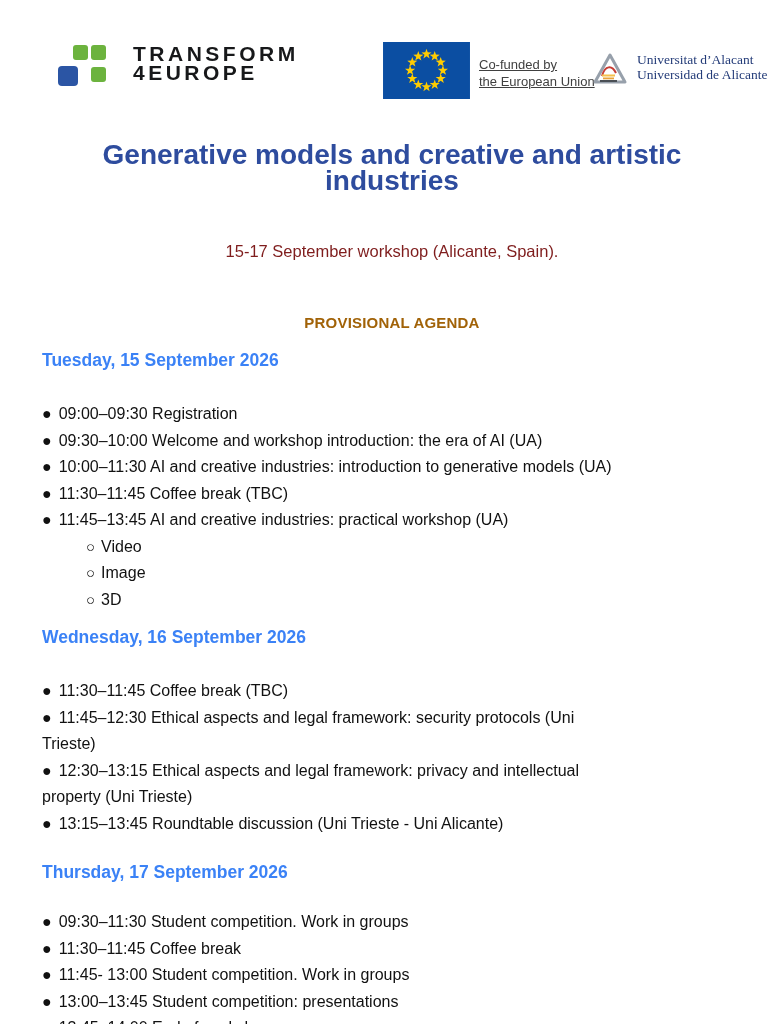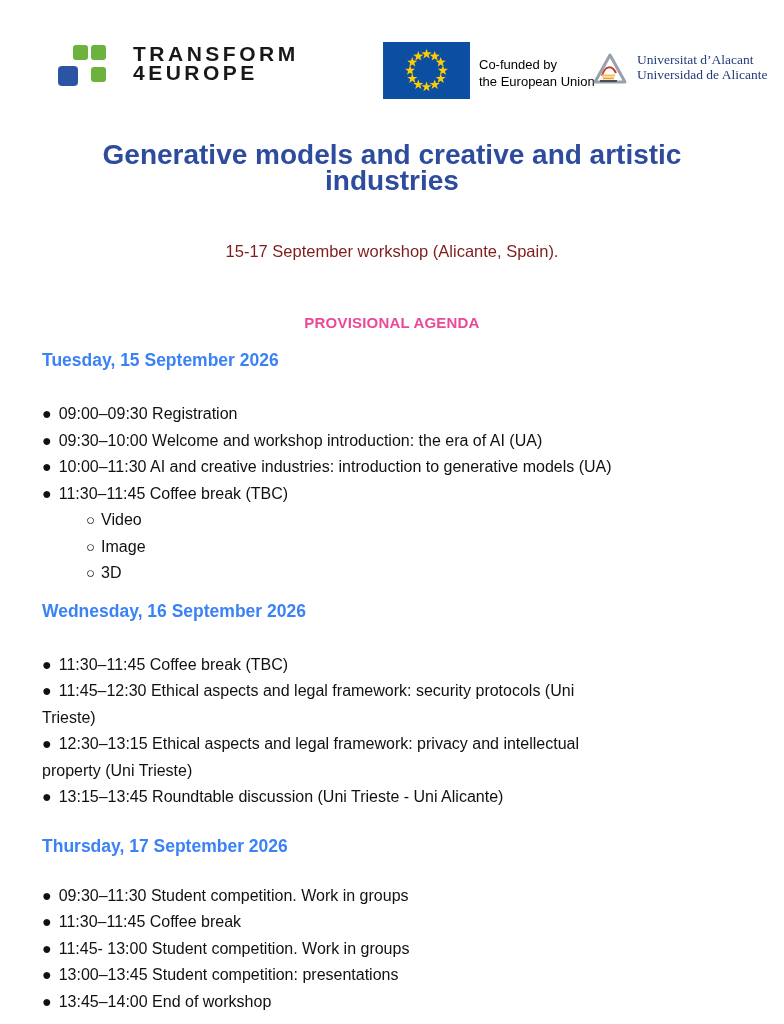--- a/index.html
+++ b/index.html
@@ -20,21 +20,21 @@
   .t4e-sq.b1{left:0px;top:24px;width:20px;height:20px;background:#2B55A4;border-radius:4px;}
   .t4e-sq.g3{left:33px;top:25px;width:15px;height:15px;background:#6CB33E;}
   .t4e-text{
     position:absolute;left:133px;top:44px;
     font-size:21px;font-weight:800;letter-spacing:3.5px;
     line-height:19px;color:#17181a;white-space:nowrap;
   }
   .eu-flag{position:absolute;left:383px;top:42px;}
   .eu-caption{
     position:absolute;left:479px;top:57px;
-    font-size:13px;line-height:16.5px;color:#000000;white-space:nowrap;
+    font-size:13px;line-height:16.5px;color:#404040;white-space:nowrap;text-decoration:underline;
   }
   .ua-icon{position:absolute;left:592px;top:51px;}
   .ua-text{
     position:absolute;left:637px;top:52px;
     font-family:"Liberation Serif",serif;
     font-size:13.5px;line-height:15px;color:#233B78;white-space:nowrap;
   }
   
   .content{padding:142px 42px 0 42px;}
   .title{
@@ -42,21 +42,21 @@
     font-size:28px;font-weight:700;line-height:26px;
     color:#2E4C9E;
   }
   .subtitle{
     margin:46px 0 0 0;text-align:center;
     font-size:16.5px;line-height:22px;color:#7f1d1d;
   }
   .agenda-label{
     margin:52px 0 0 0;text-align:center;
     font-size:15px;font-weight:700;letter-spacing:0.2px;
-    color:#ec4899;line-height:18px;
+    color:#a16207;line-height:18px;
   }
   .day-header{
     font-size:17.5px;font-weight:700;line-height:22px;color:#3b82f6;
   }
   .day-header.first{margin-top:17px;}
   .day-header.wed{margin-top:13px;}
   .day-header.thu{margin-top:24px;}
   .items{margin-top:30px;}
   .items.last{margin-top:26px;}
   .item{
@@ -125,20 +125,21 @@
 
     <div class="agenda-label">PROVISIONAL AGENDA</div>
 
     <div>
       <div class="day-header first">Tuesday, 15 September 2026</div>
       <div class="items">
         <div class="item"><span class="bullet">●</span><span>09:00–09:30 Registration</span></div>
         <div class="item"><span class="bullet">●</span><span>09:30–10:00 Welcome and workshop introduction: the era of AI (UA)</span></div>
         <div class="item"><span class="bullet">●</span><span>10:00–11:30 AI and creative industries: introduction to generative models (UA)</span></div>
         <div class="item"><span class="bullet">●</span><span>11:30–11:45 Coffee break (TBC)</span></div>
+        <div class="item"><span class="bullet">●</span><span>11:45–13:45 AI and creative industries: practical workshop (UA)</span></div>
         <div class="item sub"><span class="bullet">○</span><span>Video</span></div>
         <div class="item sub"><span class="bullet">○</span><span>Image</span></div>
         <div class="item sub"><span class="bullet">○</span><span>3D</span></div>
       </div>
     </div>
 
     <div>
       <div class="day-header wed">Wednesday, 16 September 2026</div>
       <div class="items">
         <div class="item"><span class="bullet">●</span><span>11:30–11:45 Coffee break (TBC)</span></div>

